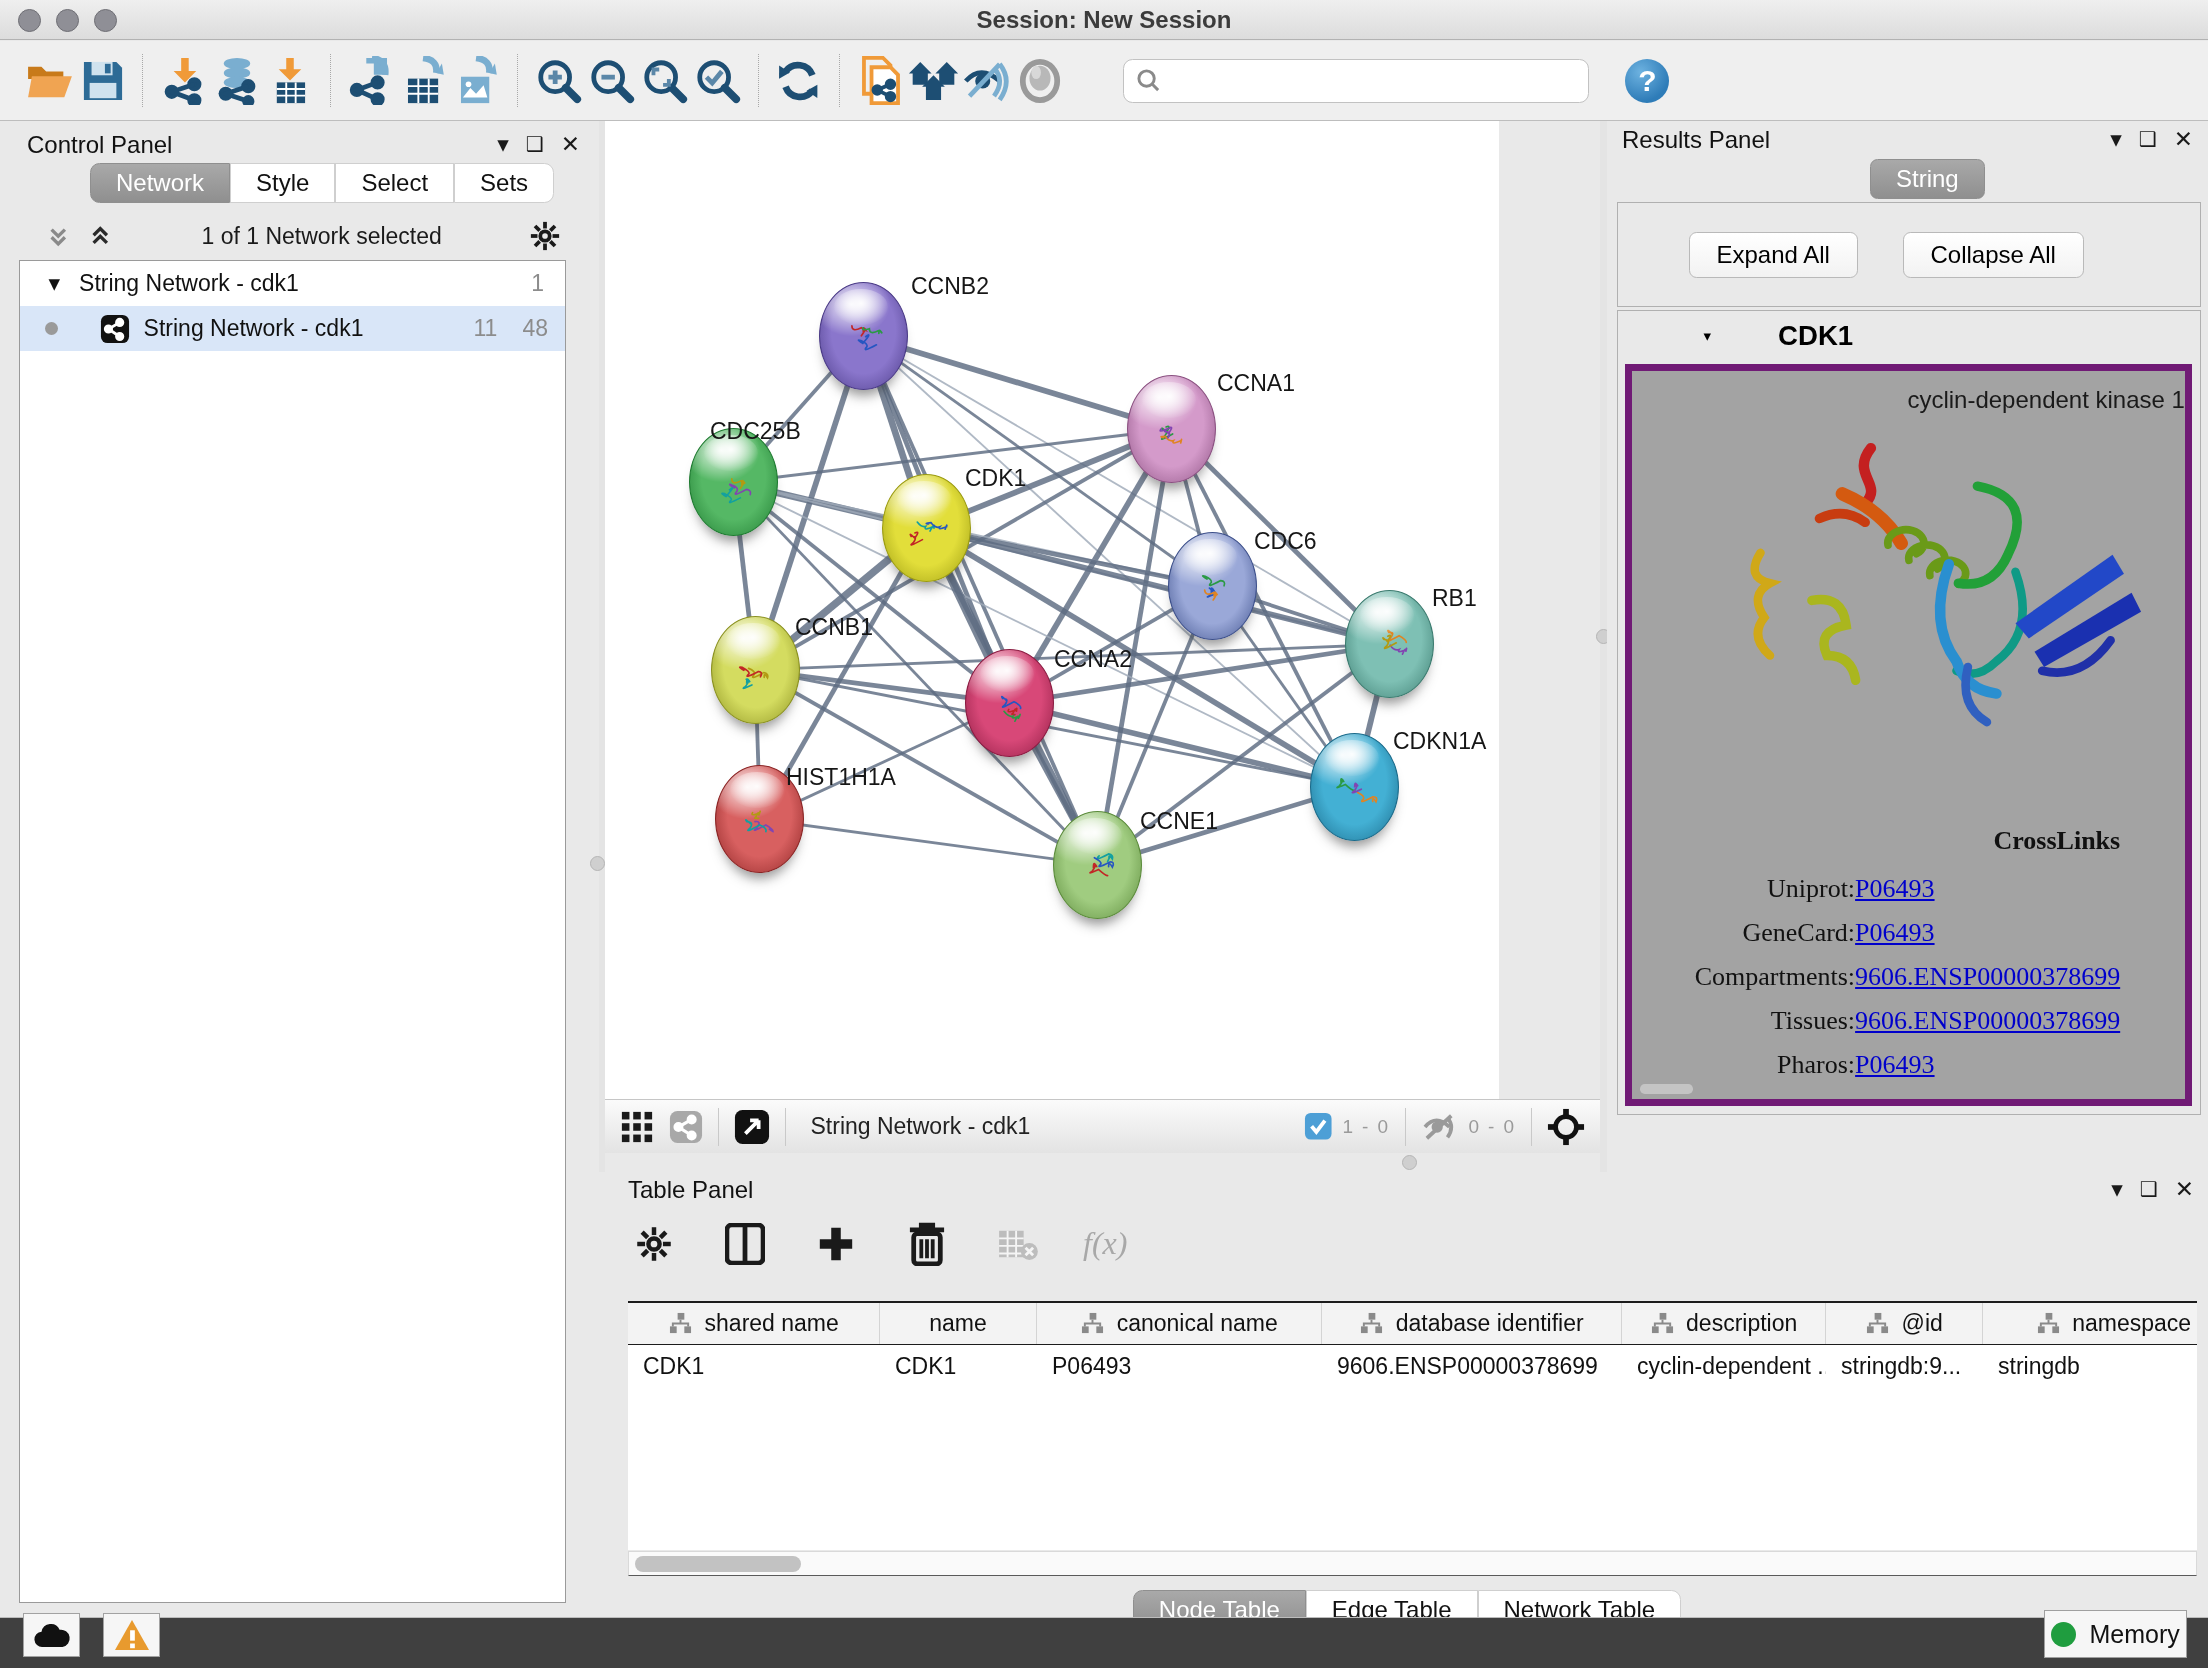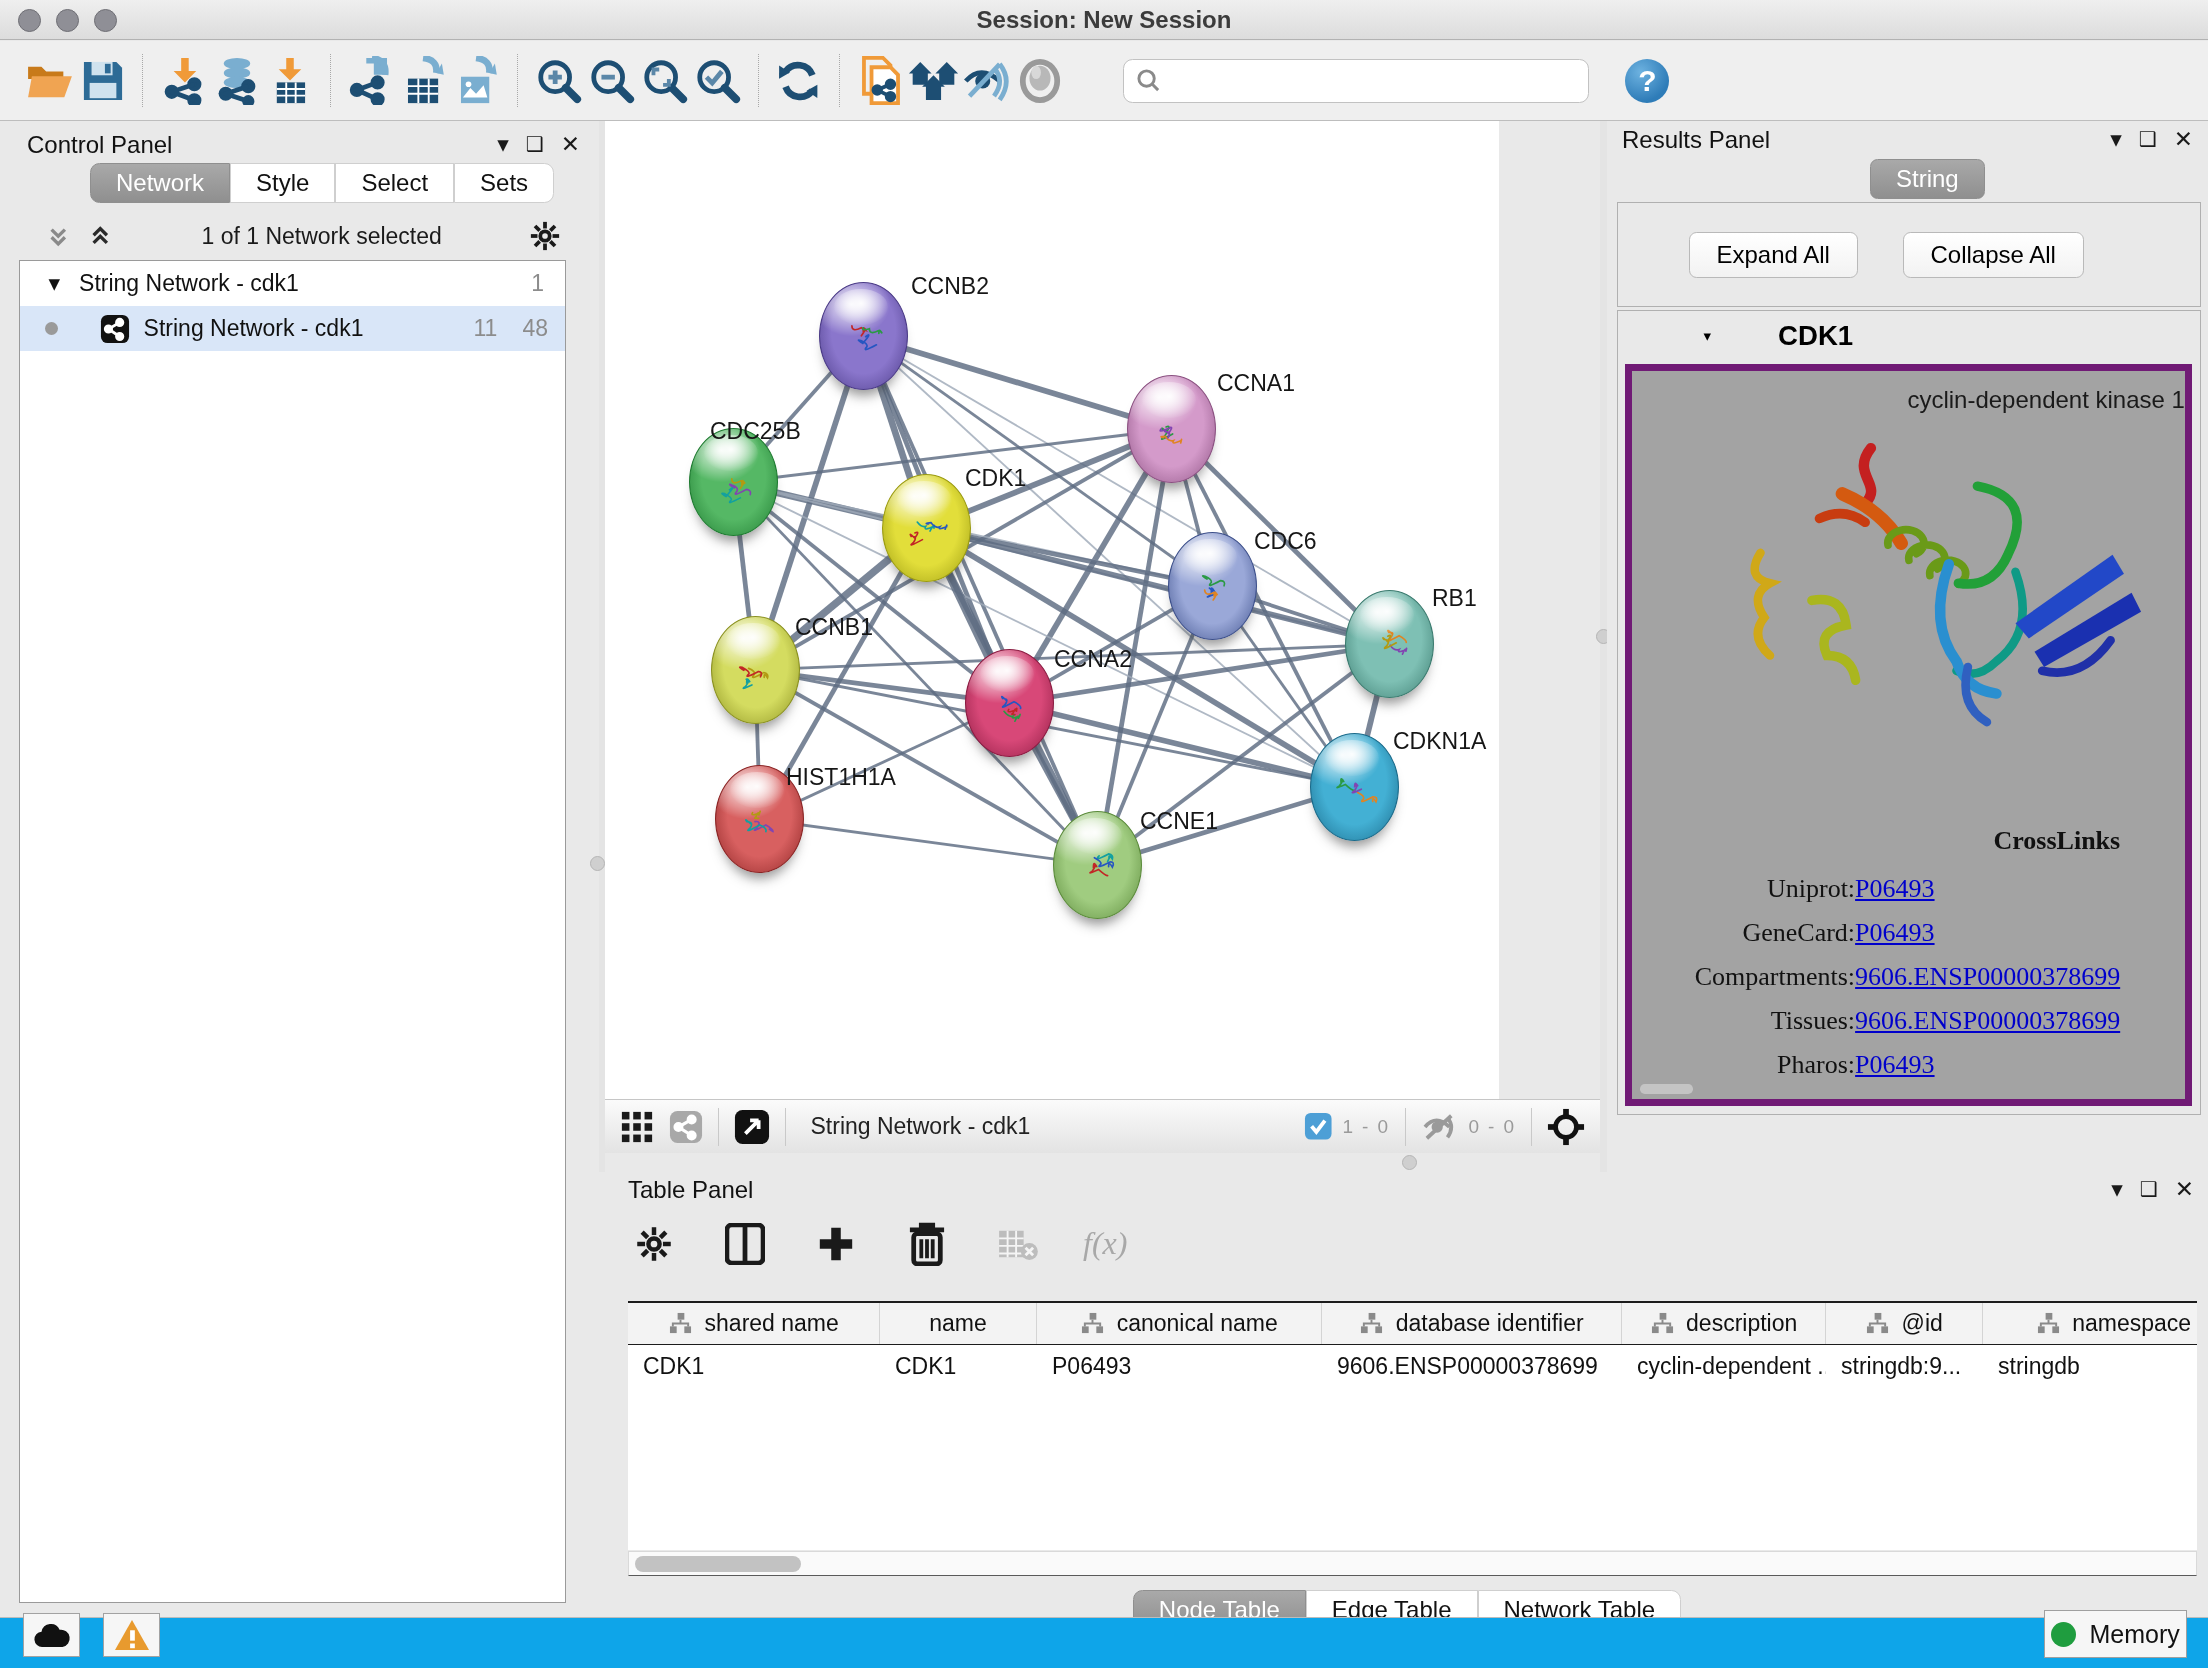--- a/index.html
+++ b/index.html
@@ -96,21 +96,21 @@
     border-right:1px solid #d4d4d4;overflow:hidden;white-space:nowrap;flex:0 0 auto;}
   #tp-datarow{display:flex;height:42px;background:#fff;}
   .td{font-size:23px;color:#111;padding-left:15px;display:flex;align-items:center;
     overflow:hidden;white-space:nowrap;flex:0 0 auto;}
   #tp-scroll{position:absolute;left:23px;top:379px;width:1569px;height:25px;background:#fafafa;
     border:1px solid #d9d9d9;border-bottom:1.9px solid #5a5a5a;}
   #tp-scroll .thumb{position:absolute;left:5.7px;top:3.8px;width:166px;height:16px;border-radius:8.6px;background:#c2c2c2;}
   #tp-tabs{position:absolute;left:0;width:100%;top:418px;display:flex;justify-content:center;}
 
   
-  #status-bar{position:absolute;left:0;top:1617px;width:100%;height:51px;background:#0ea5e9;border-top:1px solid #bcbcbc;}
+  #status-bar{position:absolute;left:0;top:1617px;width:100%;height:51px;background:#404040;border-top:1px solid #bcbcbc;}
   .sb-btn{position:absolute;top:-4.8px;width:57px;height:44px;background:#f6f6f6;border:1.9px solid #a2a2a2;
     display:flex;align-items:center;justify-content:center;}
   #memory-btn{position:absolute;right:21px;top:-7.6px;width:143px;height:48px;background:#f6f6f6;
     border:1px solid #9f9f9f;display:flex;align-items:center;justify-content:center;gap:13.3px;font-size:25px;color:#111;}
   #memory-dot{width:25px;height:25px;border-radius:50%;background:#1f9d3f;}
 </style>
 </head>
 <body>
 
 <div id="win">

